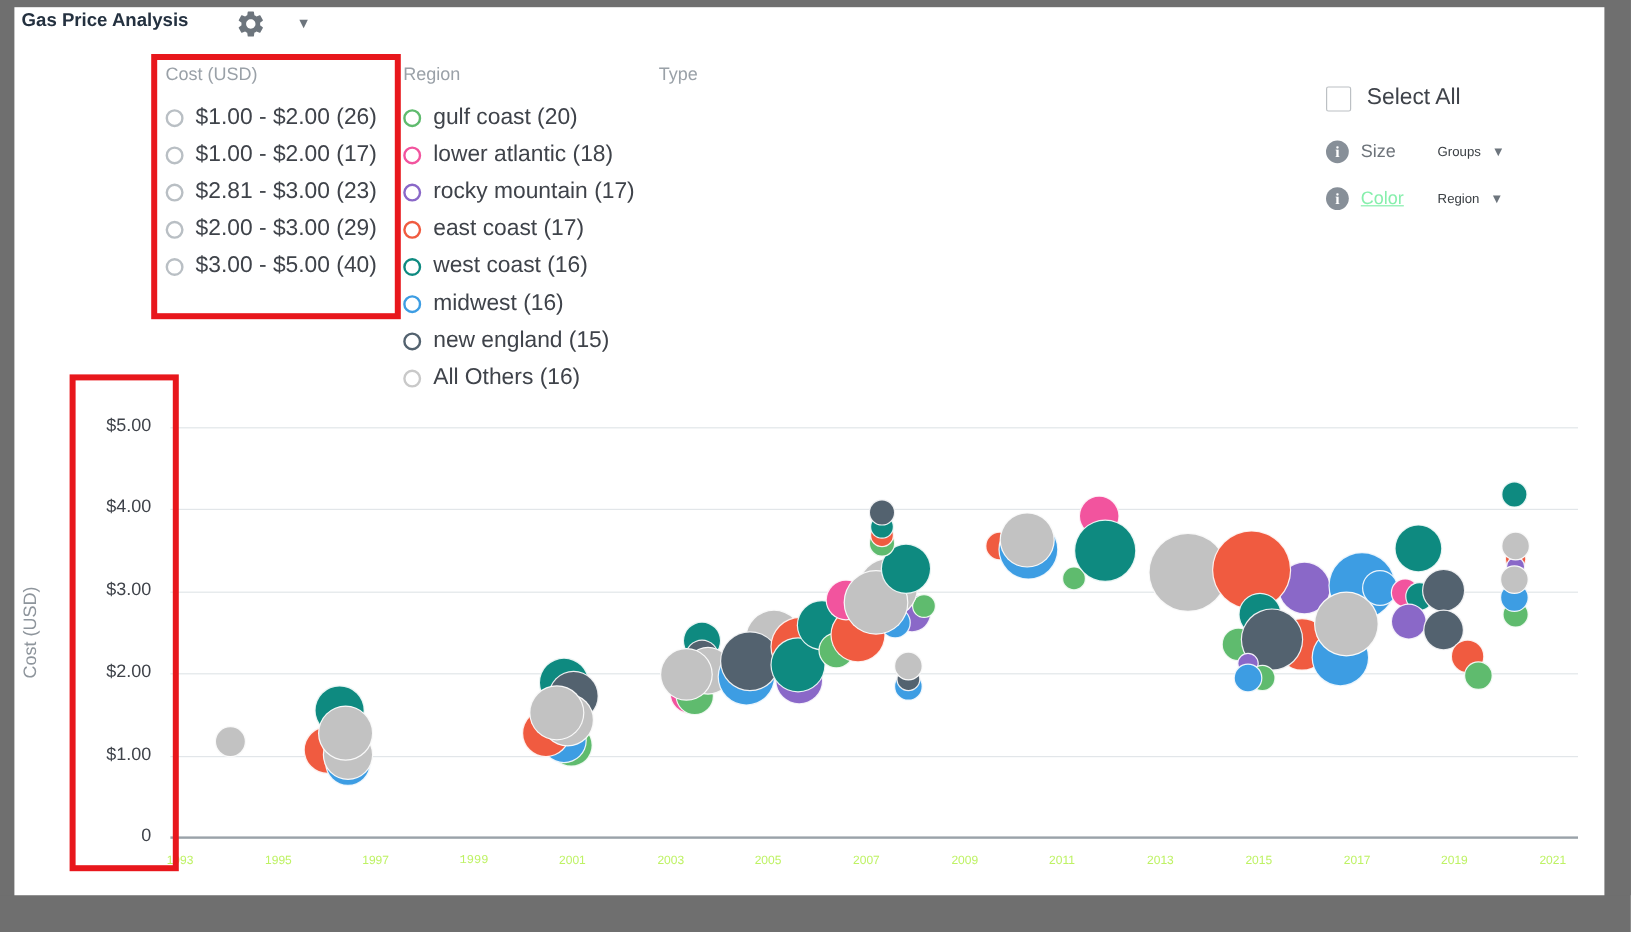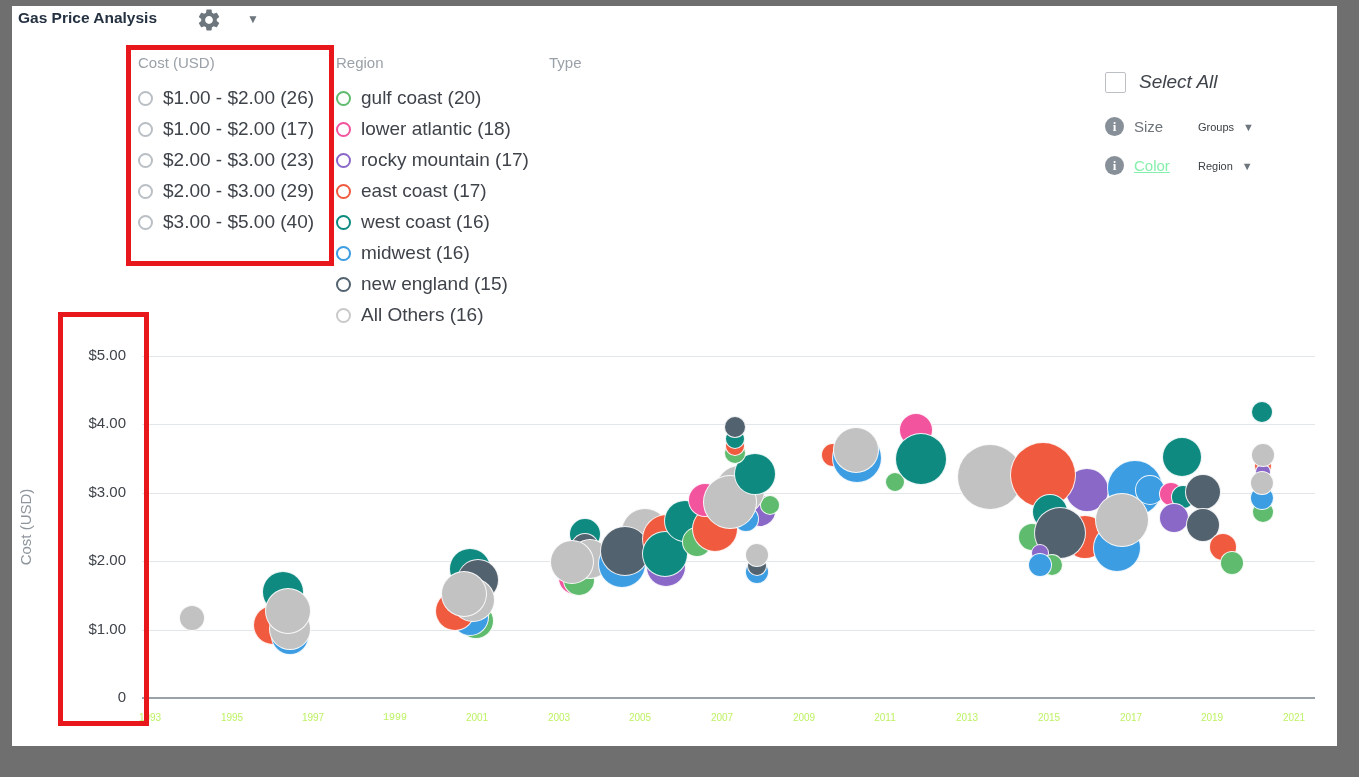--- a/index.html
+++ b/index.html
@@ -60,21 +60,21 @@
         <div class="frow">
           <div class="radio"></div>
           <div class="flabel">$1.00 - $2.00 (26)</div>
         </div>
         <div class="frow">
           <div class="radio"></div>
           <div class="flabel">$1.00 - $2.00 (17)</div>
         </div>
         <div class="frow">
           <div class="radio"></div>
-          <div class="flabel">$2.00 - $3.00 (23)</div>
+          <div class="flabel">$2.81 - $3.00 (23)</div>
         </div>
         <div class="frow">
           <div class="radio"></div>
           <div class="flabel">$2.00 - $3.00 (29)</div>
         </div>
         <div class="frow">
           <div class="radio"></div>
           <div class="flabel">$3.00 - $5.00 (40)</div>
         </div>
       </div>
@@ -114,21 +114,21 @@
           <div class="radio" style="border-color: rgb(201, 201, 201);"></div>
           <div class="flabel">All Others (16)</div>
         </div>
       </div>
   </div>
   <div class="fcol" style="left:549px;top:54px;">
     <div class="fhead">Type</div>
   </div>
 
   <div class="qs">
-    <div class="qs-row" style="margin-top:17px;font-style:italic;">
+    <div class="qs-row" style="margin-top:17px;">
       <div class="checkbox"></div>
       <span class="flabel" style="margin-left:13px;">Select All</span>
     </div>
     <div class="qs-row" style="margin-top:24px;">
       <span class="info">i</span>
       <span class="qs-label">Size</span>
       <span class="qs-value">Groups</span>
       <span class="dd-caret">▼</span>
     </div>
     <div class="qs-row" style="margin-top:20px;">

